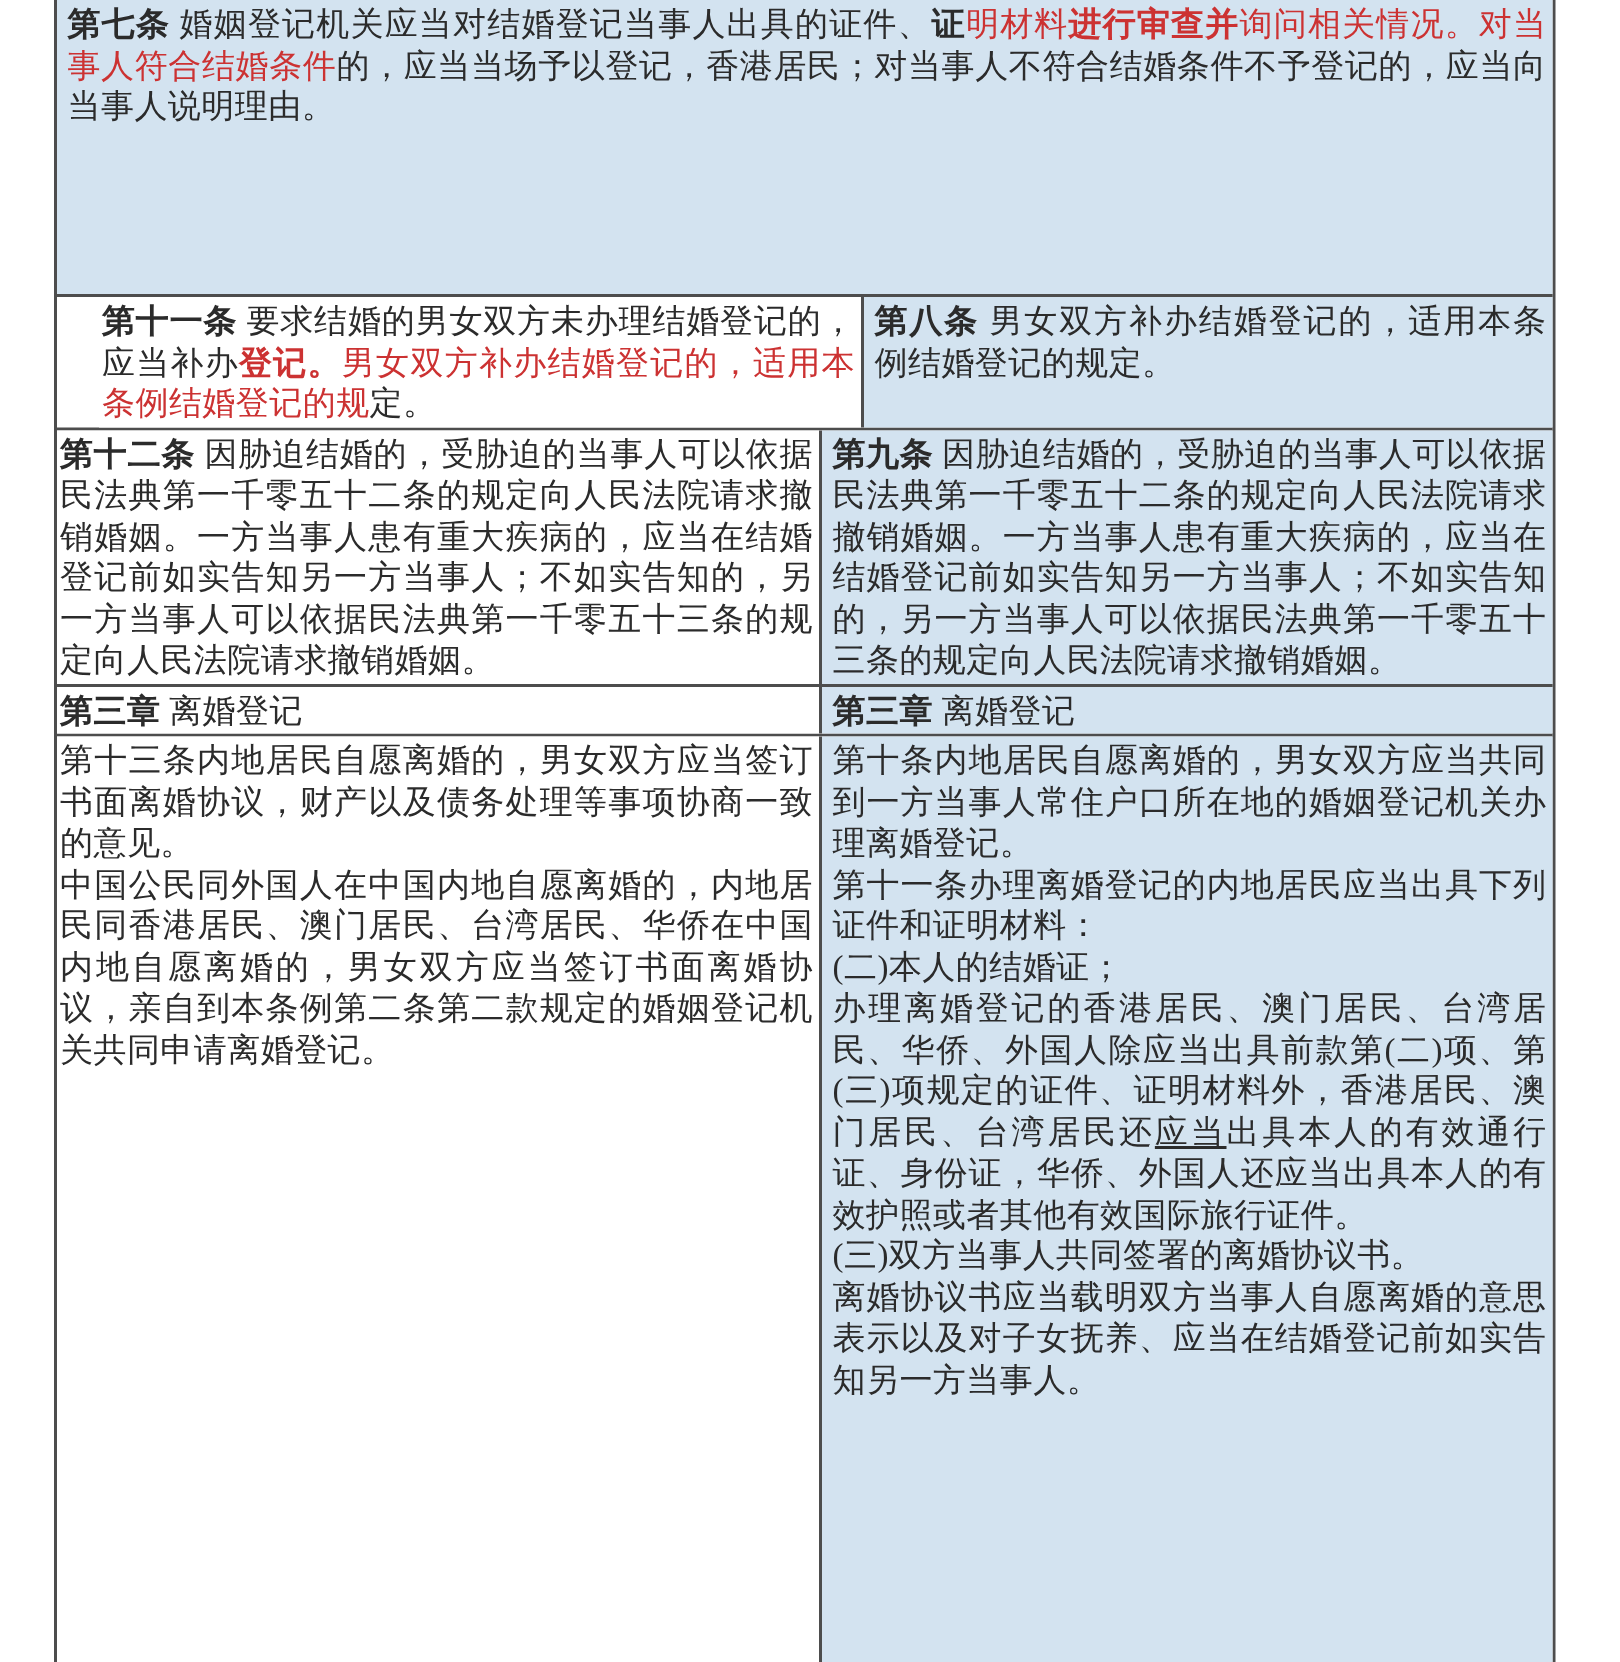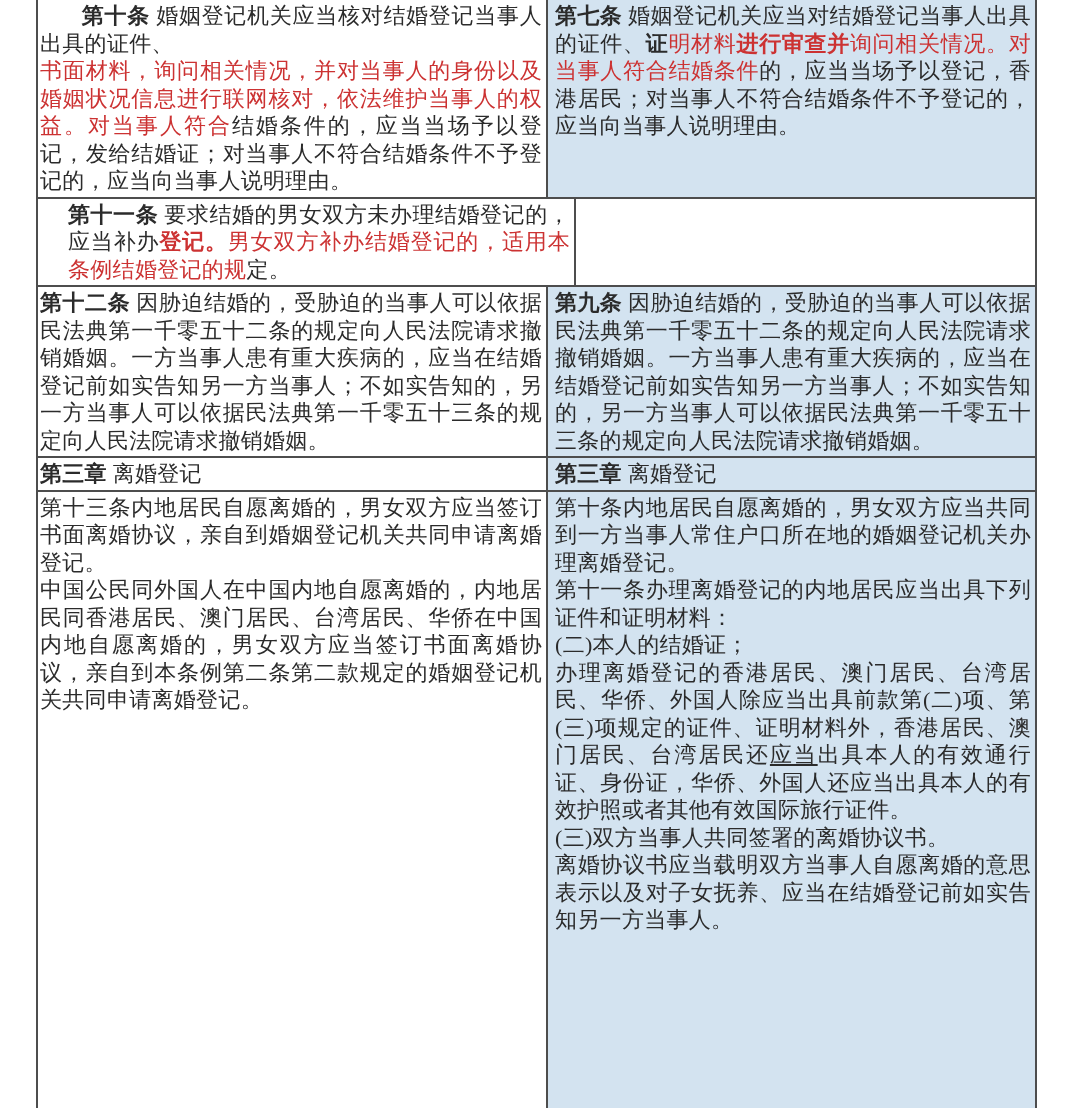--- a/index.html
+++ b/index.html
@@ -24,52 +24,51 @@
   .para.indent{text-indent:1.9em;}
   .run-red{color:var(--red,#cc3232);}
   .run-bold{font-weight:bold;}
   .run-underline{text-decoration:underline;}
 </style>
 </head>
 <body>
 
 <div class="table-wrap">
     <div class="row" style="min-height: 196px;">
-      <div class="cell left">
-        <p class="para indent"><span class="run-bold">第十条 </span><span>婚姻登记机关应当核对结婚登记当事人出具的证件、</span></p>
-        <p class="para"><span class="run-red">书面材料，询问相关情况，并对当事人的身份以及婚姻状况信息进行联网核对，依法维护当事人的权益。对当事人符合</span><span>结婚条件的，应当当场予以登记，发给结婚证；对当事人不符合结婚条件不予登记的，应当向当事人说明理由。</span></p>
-      </div>
       <div class="cell right">
         <p class="para"><span class="run-bold">第七条 </span><span>婚姻登记机关应当对结婚登记当事人出具的证件、</span><span class="run-bold">证</span><span class="run-red">明材料</span><span class="run-bold run-red">进行审查并</span><span class="run-red">询问相关情况。对当事人符合结婚条件</span><span>的，应当当场予以登记，香港居民；对当事人不符合结婚条件不予登记的，应当向当事人说明理由。</span></p>
       </div>
     </div>
     <div class="row" style="min-height: 85px; padding-left: 28px;">
       <div class="cell left">
         <p class="para"><span class="run-bold">第十一条 </span><span>要求结婚的男女双方未办理结婚登记的，应当补办</span><span class="run-bold run-red">登记。</span><span class="run-red">男女双方补办结婚登记的，适用本条例结婚登记的规</span><span>定。</span></p>
+      </div>
+      <div class="cell right">
+        <p class="para"><span class="run-bold">第八条 </span><span>男女双方补办结婚登记的，适用本条例结婚登记的规定。</span></p>
       </div>
     </div>
     <div class="row" style="min-height: 165px;">
       <div class="cell left">
         <p class="para"><span class="run-bold">第十二条 </span><span>因胁迫结婚的，受胁迫的当事人可以依据民法典第一千零五十二条的规定向人民法院请求撤销婚姻。一方当事人患有重大疾病的，应当在结婚登记前如实告知另一方当事人；不如实告知的，另一方当事人可以依据民法典第一千零五十三条的规定向人民法院请求撤销婚姻。</span></p>
       </div>
       <div class="cell right">
         <p class="para"><span class="run-bold">第九条 </span><span>因胁迫结婚的，受胁迫的当事人可以依据民法典第一千零五十二条的规定向人民法院请求撤销婚姻。一方当事人患有重大疾病的，应当在结婚登记前如实告知另一方当事人；不如实告知的，另一方当事人可以依据民法典第一千零五十三条的规定向人民法院请求撤销婚姻。</span></p>
       </div>
     </div>
     <div class="row" style="min-height: 29px;">
       <div class="cell left">
         <p class="para"><span class="run-bold">第三章 </span><span>离婚登记</span></p>
       </div>
       <div class="cell right">
         <p class="para"><span class="run-bold">第三章 </span><span>离婚登记</span></p>
       </div>
     </div>
     <div class="row" style="min-height: 627px;">
       <div class="cell left">
-        <p class="para"><span>第十三条内地居民自愿离婚的，男女双方应当签订书面离婚协议，亲自到婚姻登记机关共同申请离婚登记。</span></p>
+        <p class="para"><span>第十三条内地居民自愿离婚的，男女双方应当签订书面离婚协议，财产以及债务处理等事项协商一致的意见。</span></p>
         <p class="para"><span>中国公民同外国人在中国内地自愿离婚的，内地居民同香港居民、澳门居民、台湾居民、华侨在中国内地自愿离婚的，男女双方应当签订书面离婚协议，亲自到本条例第二条第二款规定的婚姻登记机关共同申请离婚登记。</span></p>
       </div>
       <div class="cell right">
         <p class="para"><span>第十条内地居民自愿离婚的，男女双方应当共同到一方当事人常住户口所在地的婚姻登记机关办理离婚登记。</span></p>
         <p class="para"><span>第十一条办理离婚登记的内地居民应当出具下列证件和证明材料：</span></p>
         <p class="para"><span>(二)本人的结婚证；</span></p>
         <p class="para"><span>办理离婚登记的香港居民、澳门居民、台湾居民、华侨、外国人除应当出具前款第(二)项、第(三)项规定的证件、证明材料外，香港居民、澳门居民、台湾居民还</span><span class="run-underline">应当</span><span>出具本人的有效通行证、身份证，华侨、外国人还应当出具本人的有效护照或者其他有效国际旅行证件。</span></p>
         <p class="para"><span>(三)双方当事人共同签署的离婚协议书。</span></p>
         <p class="para"><span>离婚协议书应当载明双方当事人自愿离婚的意思表示以及对子女抚养、应当在结婚登记前如实告知另一方当事人。</span></p>
       </div>

